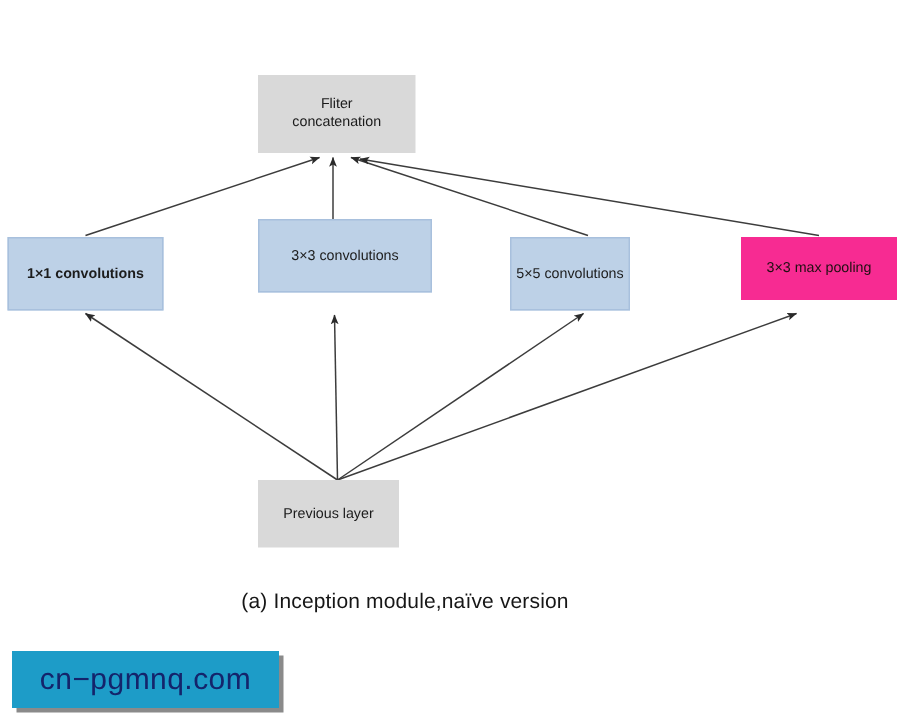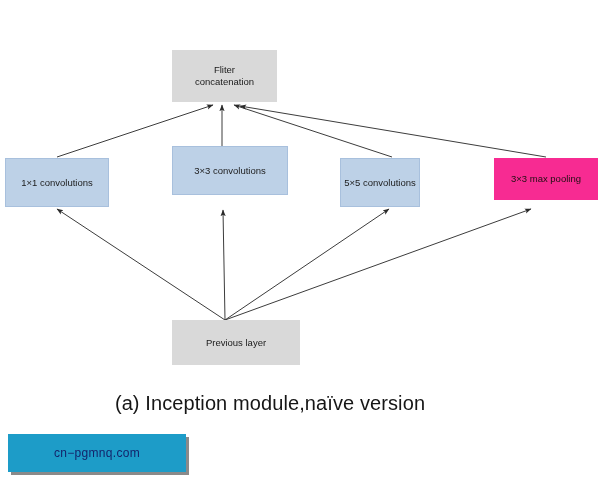--- a/index.html
+++ b/index.html
@@ -57,20 +57,21 @@
     top: 50px;
     width: 105px;
     height: 52px;
   }
   #node-concat .lbl { white-space: pre-line; }
   #node-conv1 {
     left: 5px;
     top: 158px;
     width: 104px;
     height: 49px;
+    font-weight: bold;
   }
   #node-conv3 {
     left: 172px;
     top: 146px;
     width: 116px;
     height: 49px;
   }
   #node-conv5 {
     left: 340px;
     top: 158px;
@@ -79,50 +80,50 @@
   }
   #node-pool {
     left: 494px;
     top: 158px;
     width: 104px;
     height: 42px;
   }
   #node-prev {
     left: 172px;
     top: 320px;
-    width: 128px;
+    width: 94px;
     height: 45px;
   }
   #caption {
     position: absolute;
     left: 0;
     top: 392px;
     width: 540px;
     text-align: center;
-    font-size: 20px;
+    font-size: 14px;
     color: #161616;
     letter-spacing: 0.1px;
     z-index: 3;
   }
   #watermark {
     position: absolute;
     left: 8px;
     top: 434px;
     width: 178px;
     height: 38px;
     background: #1d9cc8;
     box-shadow: 3px 3px 0 0 #8a8a8a;
     display: flex;
     align-items: center;
     justify-content: center;
     z-index: 4;
   }
   #watermark .wm-text {
     color: #14246b;
-    font-size: 12px;
+    font-size: 20px;
     letter-spacing: 0.3px;
   }
 </style>
 </head>
 <body>
 
 <div id="stage">
 
   <svg id="edges" viewBox="0 0 600 480" width="600" height="480" xmlns="http://www.w3.org/2000/svg">
     <defs>

